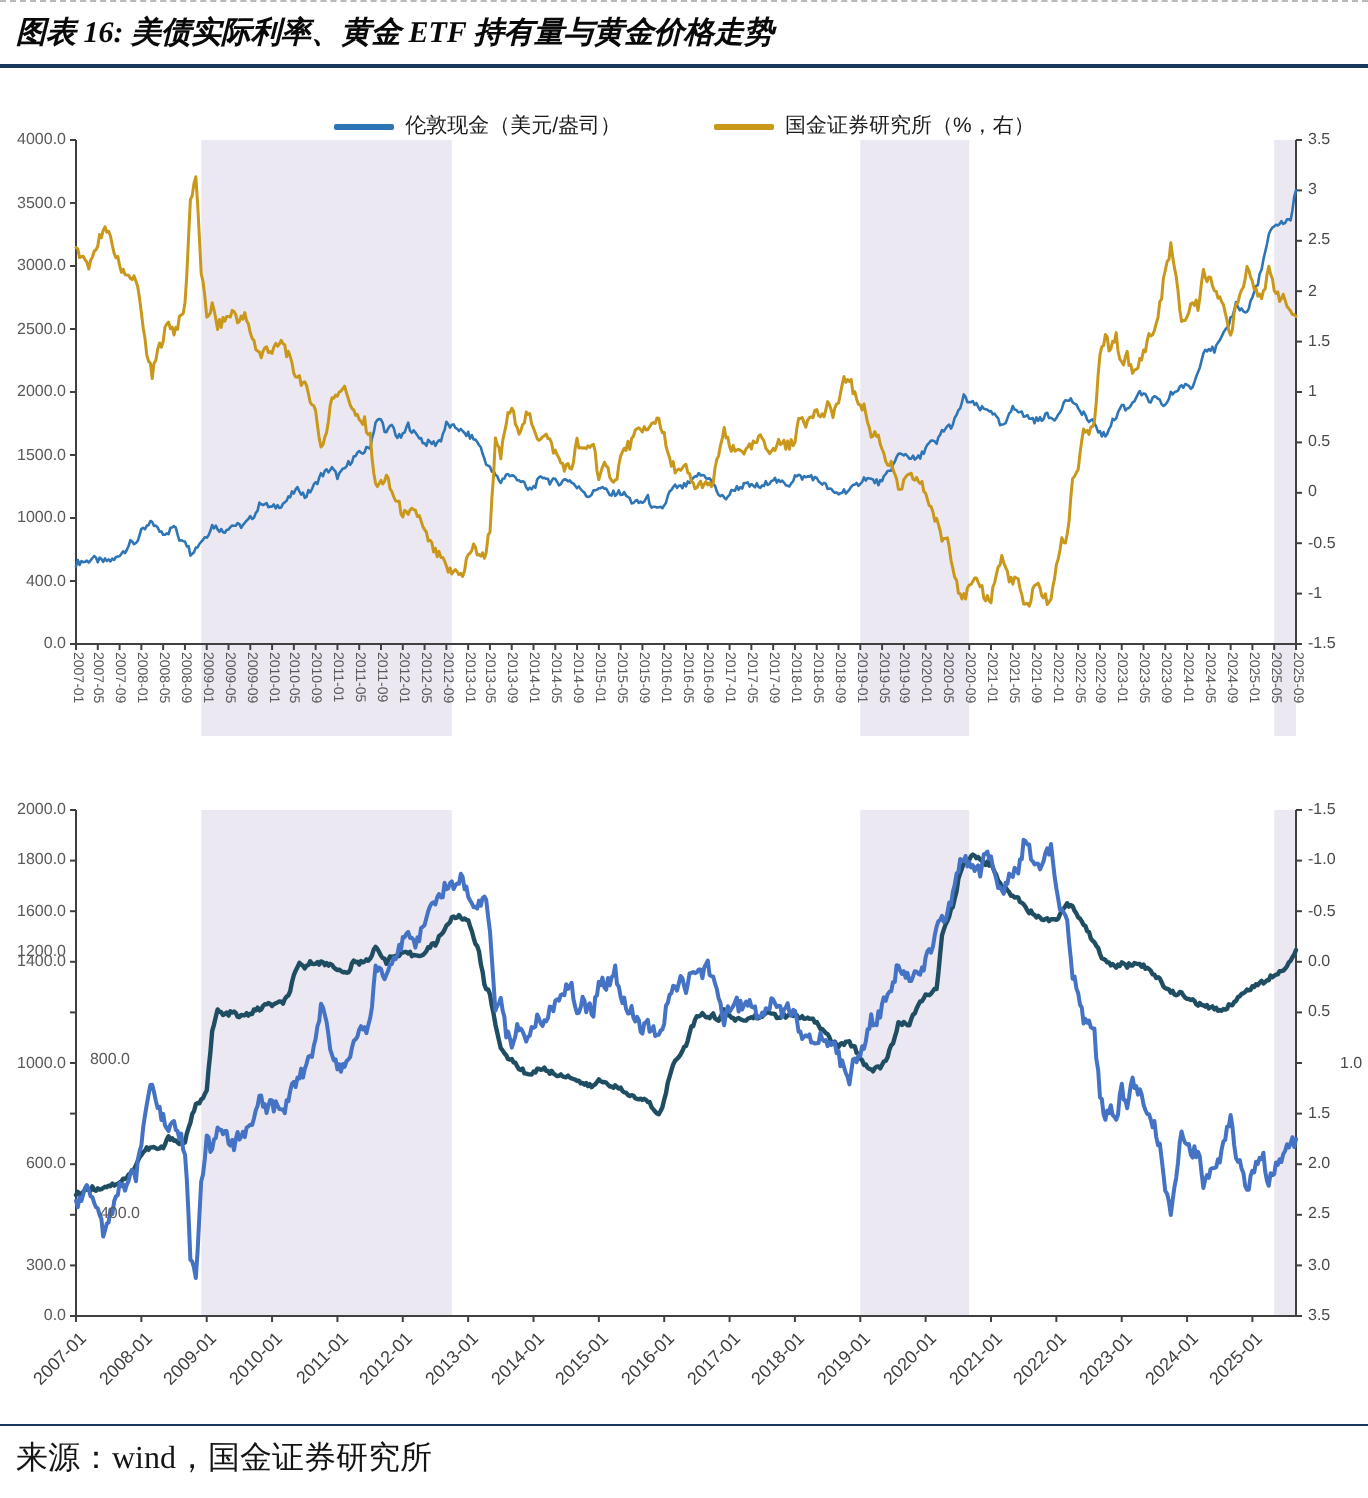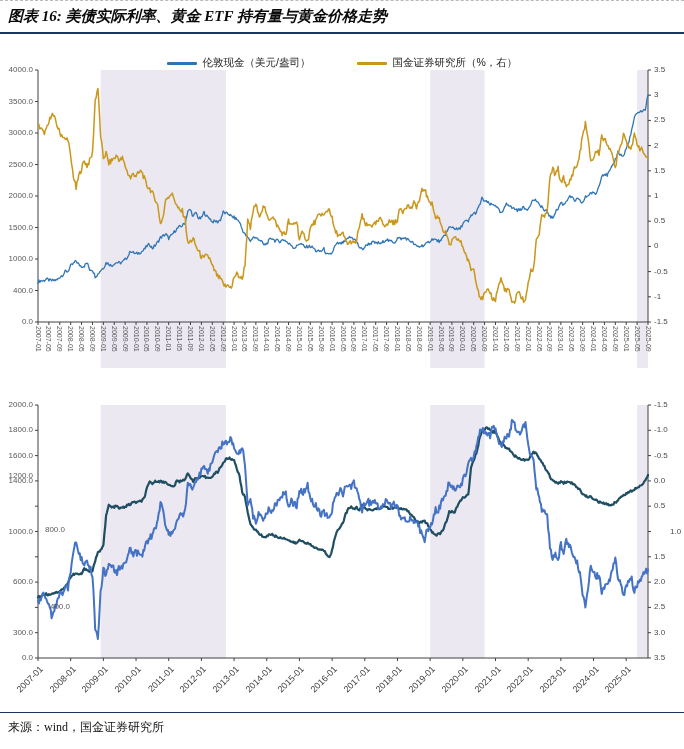--- a/index.html
+++ b/index.html
@@ -5,21 +5,21 @@
   html,body{margin:0;padding:0;background:#fff;}
   #page{position:relative;width:684px;height:749px;background:#fff;overflow:hidden;
         font-family:"Liberation Sans",sans-serif;}
   .top-dotted{position:absolute;left:0;top:0;width:100%;height:0;border-top:1px dashed #b9b9b9;}
   .title{position:absolute;left:8px;top:7px;font-family:"Liberation Serif",serif;
          font-weight:bold;font-style:italic;font-size:15px;color:#0a0a0a;white-space:nowrap;}
   .rule{position:absolute;left:0;width:100%;background:#17375E;}
   .rule-top{top:32px;height:2px;}
   .rule-bottom{top:712px;height:1px;}
   .source{position:absolute;left:8px;top:719px;font-family:"Liberation Serif",serif;
-          font-size:12px;color:#141414;}
+          font-size:16px;color:#141414;}
   .legend{position:absolute;left:0;width:100%;display:flex;justify-content:center;
           align-items:center;gap:46px;font-size:10.5px;color:#1a1a1a;}
   .legend-1{top:56px;}
   .legend-2{top:372px;}
   .legend-item{display:flex;align-items:center;gap:6px;white-space:nowrap;}
   .swatch{display:inline-block;width:30px;height:3px;border-radius:1px;}
   .chart-layer{position:absolute;left:0;top:0;width:684px;height:749px;pointer-events:none;}
   .chart-layer svg{position:absolute;left:0;top:0;}
   .yl{position:absolute;font-size:8px;color:#595959;width:34px;text-align:right;line-height:10px;}
   .yr{position:absolute;font-size:8px;color:#4a4a4a;white-space:nowrap;line-height:10px;}

